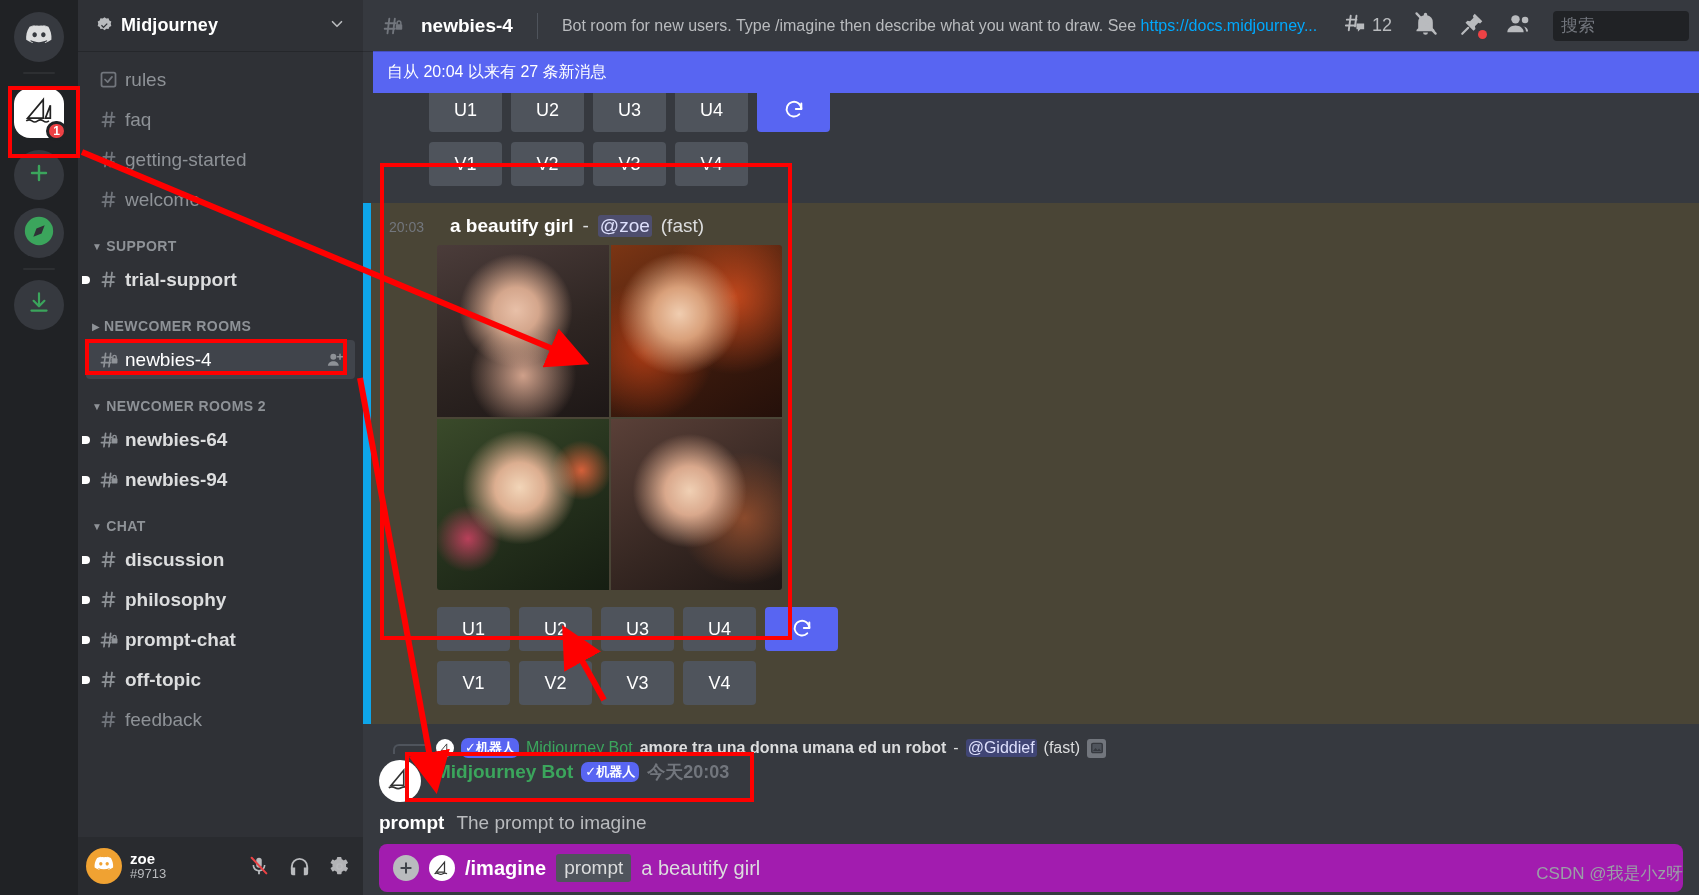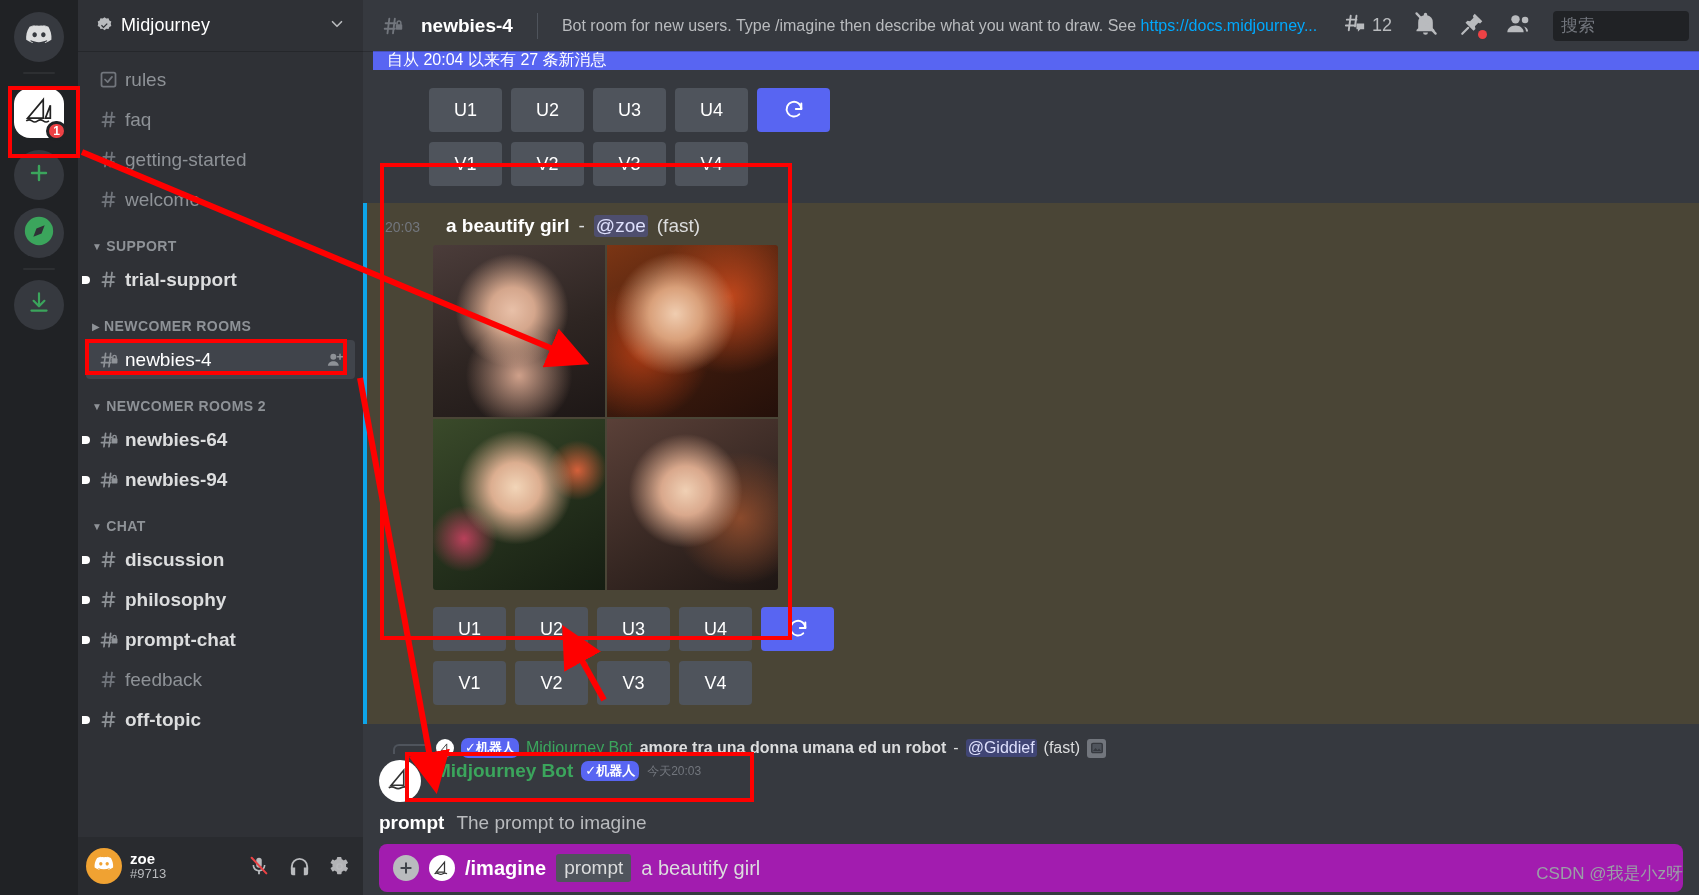--- a/index.html
+++ b/index.html
@@ -37,21 +37,21 @@
   }
   .mj-wrap { position: relative; padding: 4px; }
 
   
   .sidebar {
     width: 285px; flex: 0 0 285px; background: #2f3136;
     display: flex; flex-direction: column; position: relative;
   }
   .guild-header {
     height: 51px; display: flex; align-items: center; padding: 12px 17px;
-    color: #fff; font-weight: normal; font-size: 18px;
+    color: #fff; font-weight: bold; font-size: 18px;
     box-shadow: 0 1px 0 rgba(0,0,0,0.2); flex: 0 0 51px; cursor: pointer;
   }
   .guild-header .verified {
     width: 19px; height: 19px; margin-right: 7px; flex: 0 0 19px;
   }
   .guild-name { flex: 1; letter-spacing: 0.1px; }
   .chev { color: #b9bbbe; font-size: 15px; }
 
   .channels { flex: 1; overflow: hidden; padding-top: 8px; }
   .ch-row {
@@ -107,21 +107,21 @@
   .red-dot { position: absolute; right: 4px; bottom: 2px; width: 9px; height: 9px;
     border-radius: 50%; background: #ed4245; }
   .search {
     width: 136px; height: 30px; background: #202225; border-radius: 4px;
     display: flex; align-items: center; padding: 0 8px; color: #72767d; font-size: 17px;
     margin-left: 6px; cursor: text;
   }
 
   
   .unread-banner {
-    position: absolute; left: 10px; right: 0; top: 51px; height: 19px;
+    position: absolute; left: 10px; right: 0; top: 51px; height: 42px;
     background: #5865f2; color: #fff; font-size: 16px;
     display: flex; align-items: center; padding-left: 14px; z-index: 4;
   }
 
   
   .msgs { flex: 1; overflow: hidden; position: relative; padding-top: 8px; }
 
   .btn-row { display: flex; gap: 9px; padding: 5px 0; }
   .mj-btn {
     min-width: 73px; height: 44px; background: #4f545c; color: #fff;
@@ -158,21 +158,21 @@
   .bot-name { color: #3ba55c; }
   .reply-text { color: #dcddde; font-weight: bold; }
   .img-chip { width: 19px; height: 19px; background: #72767d; border-radius: 3px;
     display: inline-flex; align-items: center; justify-content: center; }
 
   .cmd-msg { display: flex; gap: 14px; padding-left: 16px; margin-top: 2px; }
   .av-lg { width: 42px; height: 42px; border-radius: 50%; background: #fff;
     display: flex; align-items: center; justify-content: center; flex: 0 0 42px; }
   .cmd-head { display: flex; align-items: center; gap: 8px; font-size: 19px; }
   .cmd-name { color: #3ba55c; font-weight: bold; }
-  .cmd-time { color: #72767d; font-size: 12px; }
+  .cmd-time { color: #72767d; font-size: 18px; font-weight: bold; }
 
   .param-row { font-size: 19px; padding-left: 16px; margin-top: 10px; display: flex; gap: 12px; align-items: baseline; }
   .param-name { color: #fff; font-weight: bold; }
   .param-desc { color: #b9bbbe; }
 
   
   .input-area { padding: 10px 16px 22px 16px; }
   .input-box {
     background: #a21caf; border-radius: 8px; min-height: 48px;
     display: flex; align-items: center; gap: 10px; padding: 0 14px;
@@ -388,36 +388,36 @@
         <span class="dot"></span>
         <span class="ic">
           <svg width="22" height="22" viewBox="0 0 26 24" fill="none" stroke="#8e9297" stroke-width="2" stroke-linecap="round">
               <path d="M5 9h11M4 15h11M9 4L7 20M15 4l-2 16"></path>
               <rect x="16" y="10" width="7" height="6" rx="1" fill="#8e9297" stroke="none"></rect>
               <path d="M17.5 10V8.5a2 2 0 014 0V10" stroke-width="1.6"></path>
             </svg>
         </span>
         <span>prompt-chat</span>
       </div>
-      <div class="ch-row">
-        <span class="ic">
-          <svg width="21" height="21" viewBox="0 0 24 24" fill="none" stroke="#72767d" stroke-width="2" stroke-linecap="round">
-              <path d="M6 9h13M5 15h13M10 4L8 20M16 4l-2 16"></path>
-            </svg>
-        </span>
-        <span>feedback</span>
-      </div>
       <div class="ch-row unread">
         <span class="dot"></span>
         <span class="ic">
           <svg width="21" height="21" viewBox="0 0 24 24" fill="none" stroke="#8e9297" stroke-width="2" stroke-linecap="round">
               <path d="M6 9h13M5 15h13M10 4L8 20M16 4l-2 16"></path>
             </svg>
         </span>
         <span>off-topic</span>
+      </div>
+      <div class="ch-row">
+        <span class="ic">
+          <svg width="21" height="21" viewBox="0 0 24 24" fill="none" stroke="#72767d" stroke-width="2" stroke-linecap="round">
+              <path d="M6 9h13M5 15h13M10 4L8 20M16 4l-2 16"></path>
+            </svg>
+        </span>
+        <span>feedback</span>
       </div>
     </div>
 
     <div class="userbar">
       <div class="avatar-sm">
         <span>
           <svg width="22" height="22" viewBox="0 0 24 24" fill="#fff">
               <path d="M19.54 5.34A16.1 16.1 0 0 0 15.5 4.1l-.2.39a14.9 14.9 0 0 1 3.54 1.16A12.6 12.6 0 0 0 12 4.6a12.6 12.6 0 0 0-6.84 1.05A14.9 14.9 0 0 1 8.7 4.49l-.2-.39A16.1 16.1 0 0 0 4.46 5.34C2.1 8.9 1.45 12.4 1.78 15.83a16.4 16.4 0 0 0 4.97 2.5l.4-.55c-.77-.29-1.5-.65-2.18-1.08l.53-.41c4.14 1.92 8.62 1.92 12.7 0l.53.41c-.68.43-1.41.79-2.18 1.08l.4.55a16.4 16.4 0 0 0 4.97-2.5c.4-4-.64-7.47-2.38-10.49zM8.52 13.76c-.97 0-1.77-.89-1.77-1.98 0-1.1.78-1.99 1.77-1.99s1.79.89 1.77 1.99c0 1.09-.78 1.98-1.77 1.98zm6.96 0c-.97 0-1.77-.89-1.77-1.98 0-1.1.78-1.99 1.77-1.99s1.79.89 1.77 1.99c0 1.09-.78 1.98-1.77 1.98z"></path>
             </svg>
         </span>
@@ -531,21 +531,21 @@
           </div>
         </div>
         <div class="btn-row">
           <div class="mj-btn">V1</div>
           <div class="mj-btn">V2</div>
           <div class="mj-btn">V3</div>
           <div class="mj-btn">V4</div>
         </div>
       </div>
 
-      <div style="background:#4a4536; border-left:4px solid #0ea5e9; margin-top:12px; padding:12px 0 14px 0;">
+      <div style="background:#4a4536; border-left:8px solid #0ea5e9; margin-top:12px; padding:12px 0 14px 0;">
         <div class="msg-head" style="padding-left:18px;">
           <span class="ts">20:03</span>
           <span class="title-strong">a beautify girl</span>
           <span class="dash">-</span>
           <span class="mention">@zoe</span>
           <span class="fast">(fast)</span>
         </div>
 
         <div style="padding-left:66px; margin-top:8px;">
           <div class="grid2">

